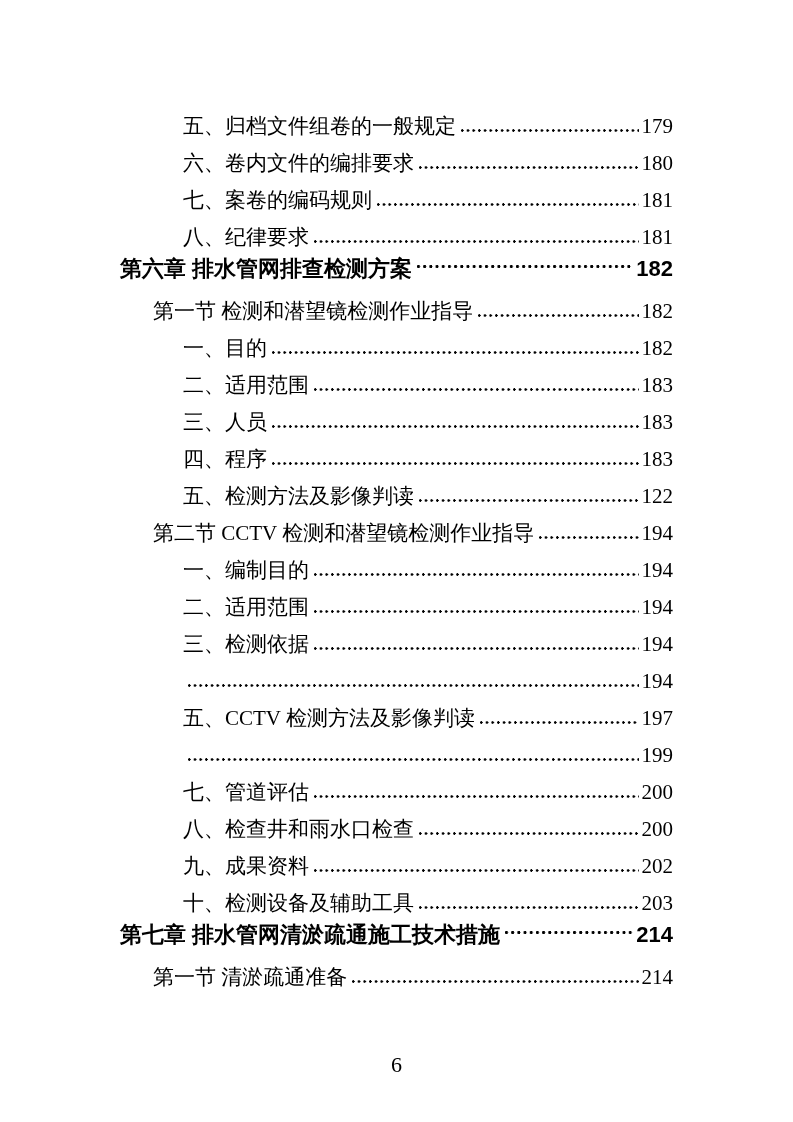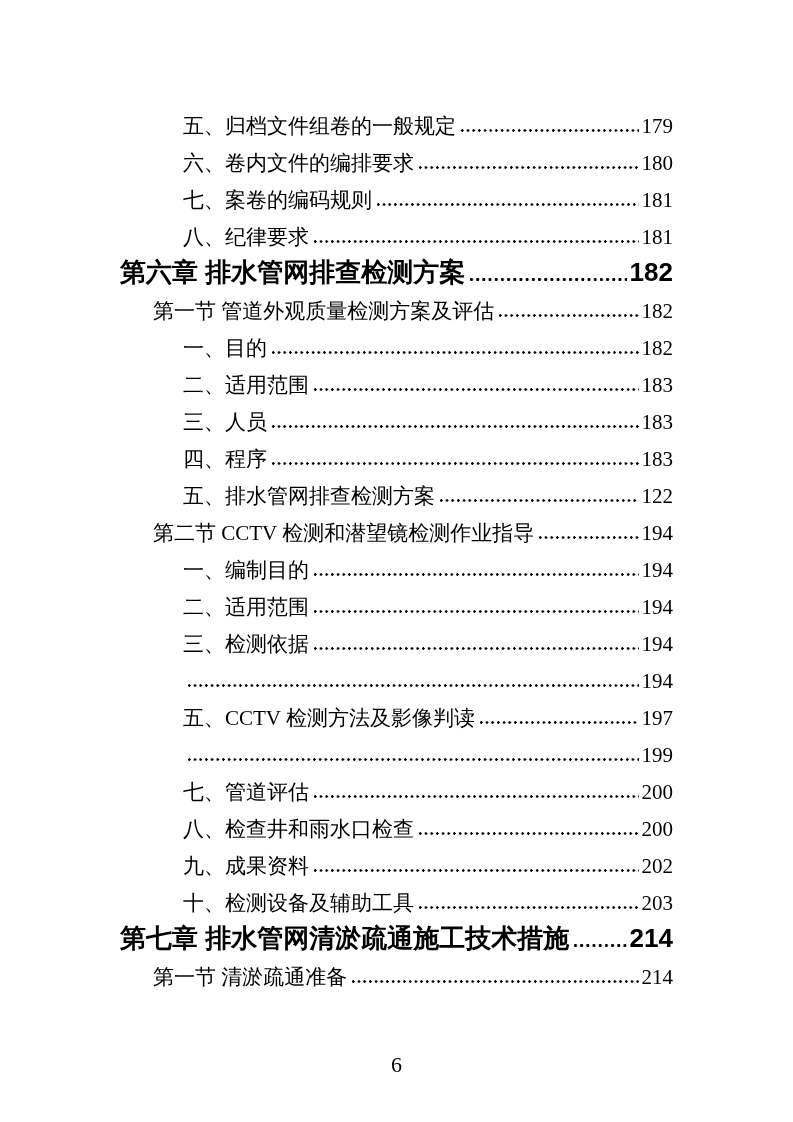--- a/index.html
+++ b/index.html
@@ -32,21 +32,22 @@
     height: 37px;
     font-size: 21px;
     line-height: 1;
   }
   .toc-row.section { padding-left: 33px; }
   .toc-row.item    { padding-left: 63px; }
   .toc-row.chapter {
     padding-left: 0;
     font-family: "Liberation Sans", "DejaVu Sans", sans-serif;
     font-weight: 700;
-    font-size: 26px;
+    font-size: 22px;
+    align-items: center;
   }
   .toc-text {
     white-space: nowrap;
     padding-bottom: 4px;
   }
   .toc-leader {
     flex: 1 1 auto;
     height: 3px;
     margin: 0 3px 9px 5px;
     background-image: radial-gradient(circle at 1.3px 1.5px, #000000 1.05px, transparent 1.5px);
@@ -99,21 +100,21 @@
     <span class="toc-text">八、纪律要求</span>
     <span class="toc-leader"></span>
     <span class="toc-page">181</span>
   </div>
       <div class="toc-row chapter">
     <span class="toc-text">第六章 排水管网排查检测方案</span>
     <span class="toc-leader"></span>
     <span class="toc-page">182</span>
   </div>
       <div class="toc-row section">
-    <span class="toc-text">第一节 管道外观质量检测方案及评估</span>
+    <span class="toc-text">第一节 检测和潜望镜检测作业指导</span>
     <span class="toc-leader"></span>
     <span class="toc-page">182</span>
   </div>
       <div class="toc-row item">
     <span class="toc-text">一、目的</span>
     <span class="toc-leader"></span>
     <span class="toc-page">182</span>
   </div>
       <div class="toc-row item">
     <span class="toc-text">二、适用范围</span>
@@ -124,21 +125,21 @@
     <span class="toc-text">三、人员</span>
     <span class="toc-leader"></span>
     <span class="toc-page">183</span>
   </div>
       <div class="toc-row item">
     <span class="toc-text">四、程序</span>
     <span class="toc-leader"></span>
     <span class="toc-page">183</span>
   </div>
       <div class="toc-row item">
-    <span class="toc-text">五、排水管网排查检测方案</span>
+    <span class="toc-text">五、检测方法及影像判读</span>
     <span class="toc-leader"></span>
     <span class="toc-page">122</span>
   </div>
       <div class="toc-row section">
     <span class="toc-text">第二节 CCTV 检测和潜望镜检测作业指导</span>
     <span class="toc-leader"></span>
     <span class="toc-page">194</span>
   </div>
       <div class="toc-row item">
     <span class="toc-text">一、编制目的</span>

